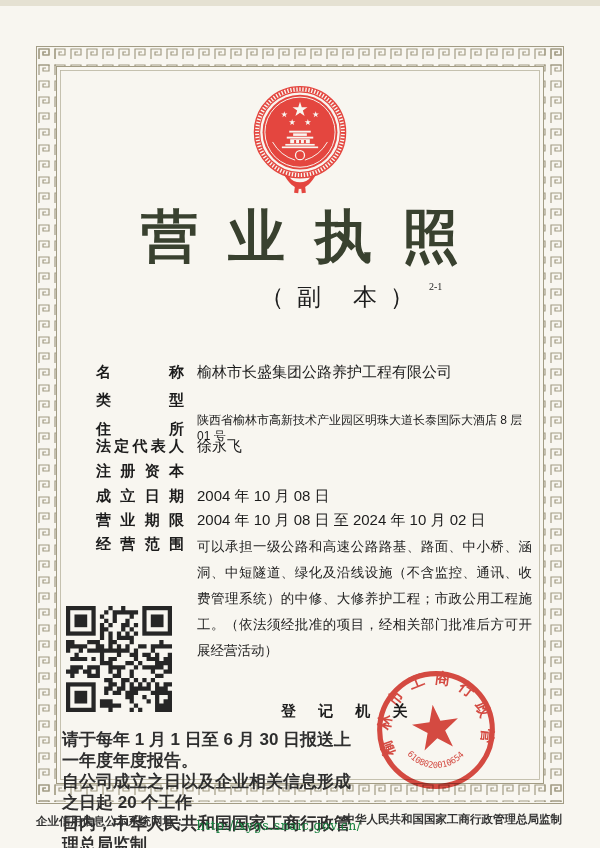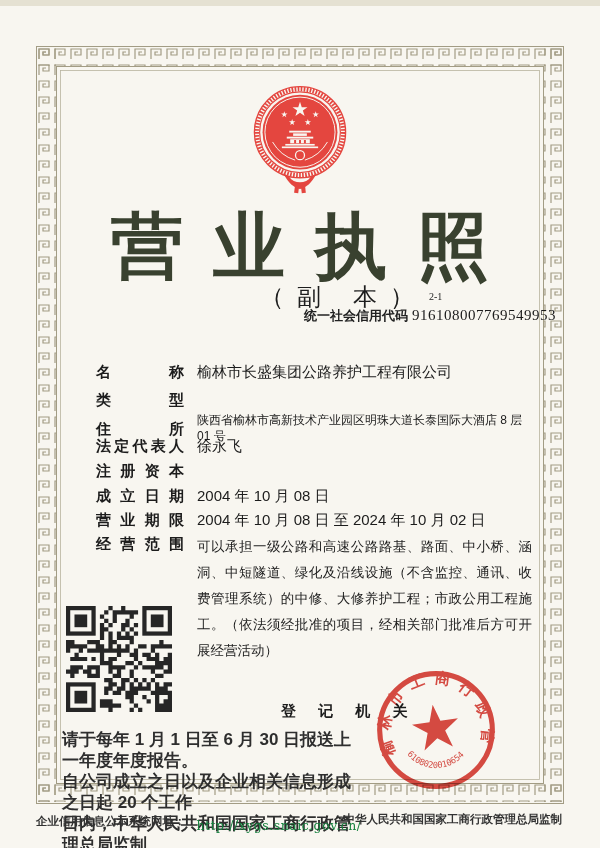--- a/index.html
+++ b/index.html
@@ -14,25 +14,25 @@
   .page { position:relative; width:600px; height:848px; background:#f8f6f0; }
 
   .scan-strip { position:absolute; left:0; top:0; width:100%; height:6px;
     background:#d6cfba; opacity:.55; }
 
   .frame { position:absolute; left:36px; top:46px; }
 
   .emblem { position:absolute; left:251px; top:85px; }
 
   .title { position:absolute; left:0; top:199px; width:600px;
-    text-align:center; font-size:72px; font-weight:bold;
+    text-align:center; font-size:57px; font-weight:bold;
     color:#39412f; letter-spacing:30px; text-indent:30px;
     font-family:"Liberation Sans", sans-serif; }
 
-  .subtitle-row { position:absolute; left:260px; top:281px; display:flex; align-items:center; }
+  .subtitle-row { position:absolute; left:260px; top:281px; display:flex; align-items:flex-start; }
   .subtitle { font-size:24px; color:#1d1d1d; letter-spacing:13px;
     font-family:"Liberation Serif", serif; }
   .copy-no { font-size:10px; color:#1d1d1d; margin-left:2px; padding-bottom:2px;
     font-family:"Liberation Serif", serif; }
 
   .credit-row { position:absolute; left:304px; top:307px; display:flex; align-items:baseline; }
   .credit-label { font-size:13px; font-weight:bold; color:#222; }
   .credit-code { font-size:15px; color:#1b1b1b; margin-left:4px; letter-spacing:.5px;
     font-family:"Liberation Serif", serif; }
 
@@ -128,24 +128,20 @@
     <rect x="51.2" y="100" width="4.2" height="10" fill="#e4463f" transform="rotate(-7 53.3 105)"></rect>
   </svg>
 
   <div class="title">营业执照</div>
 
   <div class="subtitle-row">
     <span class="subtitle">（副 本）</span>
     <span class="copy-no">2-1</span>
   </div>
 
-  <div class="credit-row">
-    <span class="credit-label">统一社会信用代码</span>
-    <span class="credit-code">916108007769549953</span>
-  </div>
 
   <div class="fields">
     <div class="frow r1">
       <span class="flabel jlabel">
           <span>名</span>
           <span>称</span>
         </span>
       <span class="fvalue">榆林市长盛集团公路养护工程有限公司</span>
     </div>
     <div class="frow r2">

